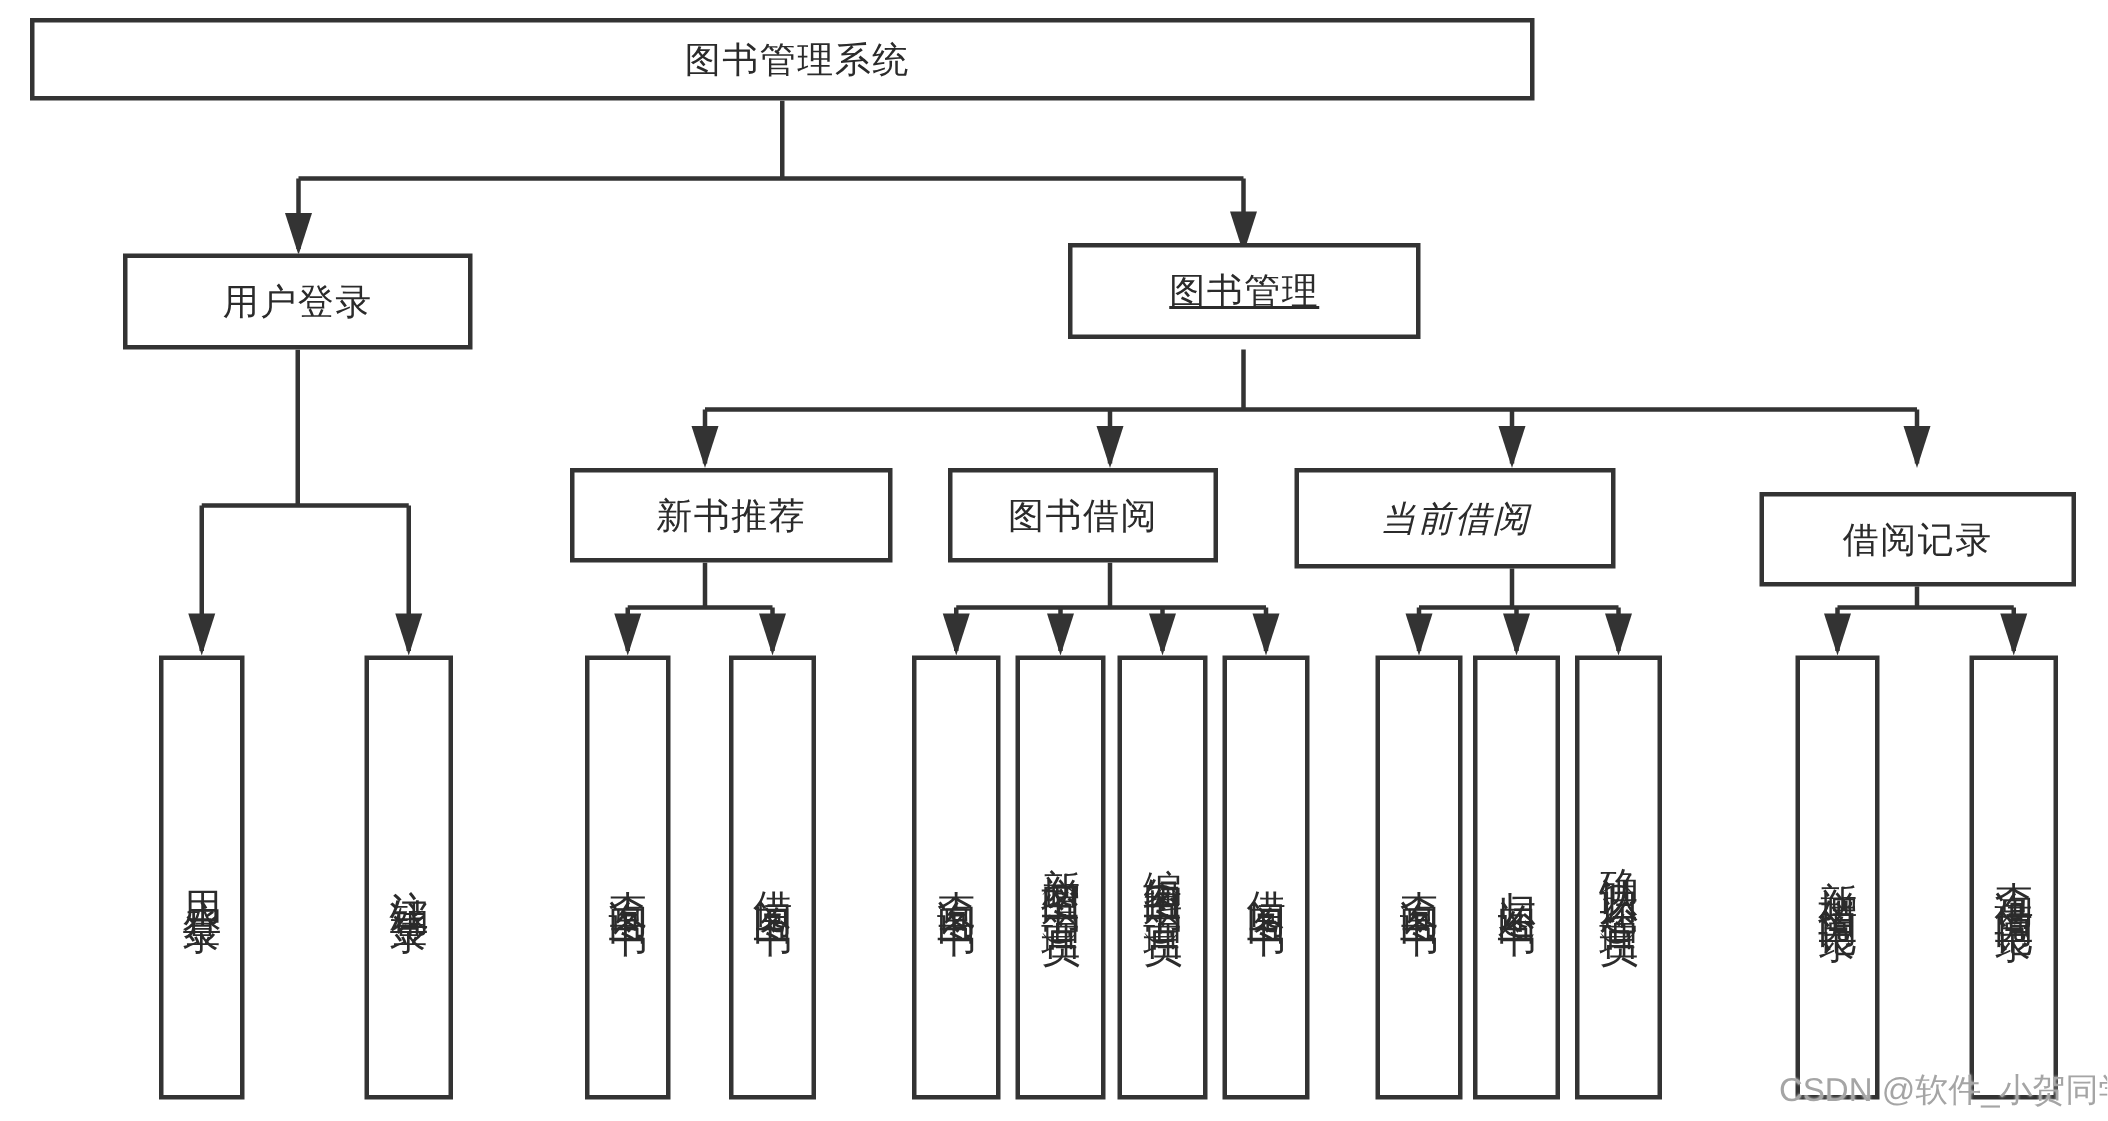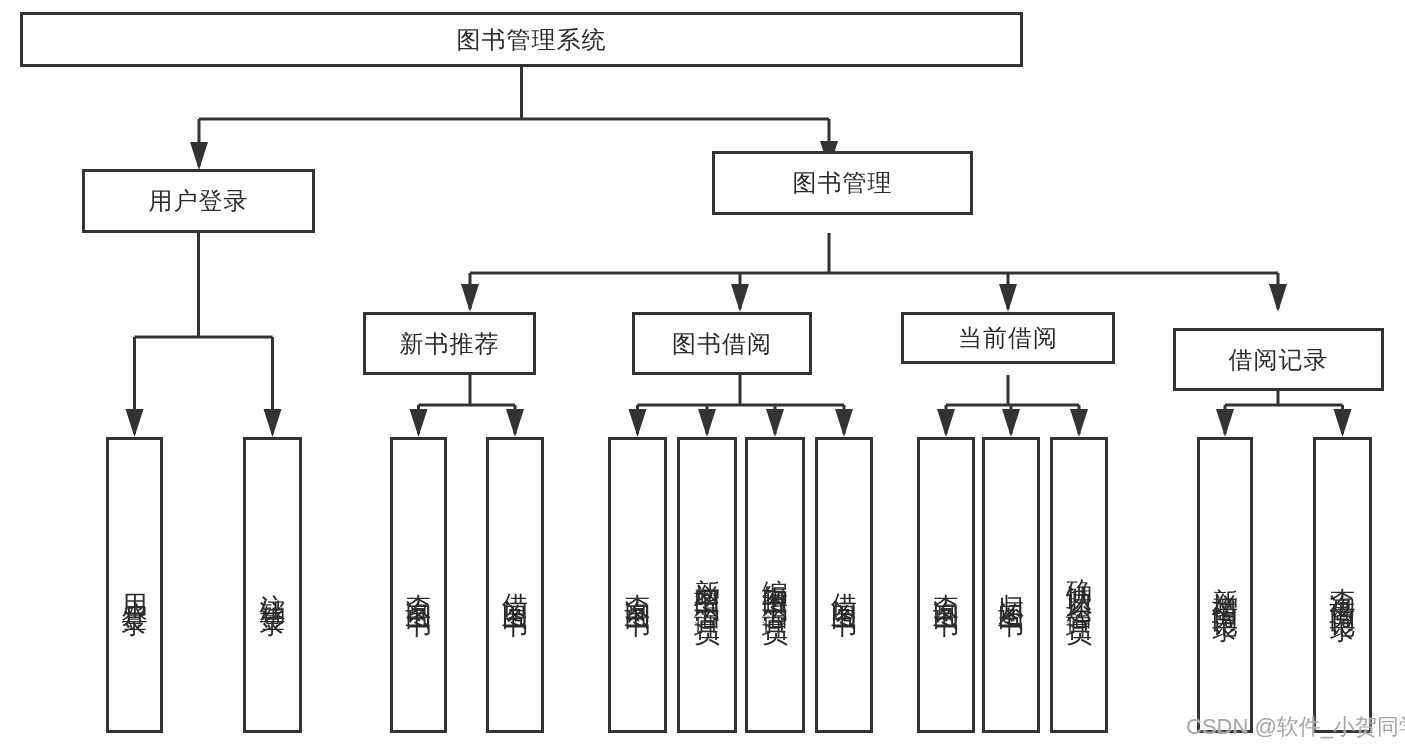--- a/index.html
+++ b/index.html
@@ -14,25 +14,25 @@
   }
   .h{font-size:24px;letter-spacing:1px;}
   .v span{
     writing-mode:vertical-rl;text-orientation:mixed;
     font-size:26px;letter-spacing:6px;line-height:1.2;white-space:nowrap;
   }
   
   #root{left:20px;top:12px;width:1003px;height:55px;padding-left:20px;}
   
   #l2-0{left:82px;top:169px;width:233px;height:64px;}
-  #l2-1{left:712px;top:151px;width:261px;height:64px;}
+  #l2-1{left:712px;top:162px;width:235px;height:64px;text-decoration:underline;}
   
-  #l3-0{left:363px;top:312px;width:173px;height:63px;}
+  #l3-0{left:380px;top:312px;width:215px;height:63px;}
   #l3-1{left:632px;top:312px;width:180px;height:63px;}
-  #l3-2{left:901px;top:312px;width:214px;height:52px;}
+  #l3-2{left:863px;top:312px;width:214px;height:67px;font-style:italic;}
   #l3-3{left:1173px;top:312px;width:211px;height:63px;margin-top:16px;}
   
   .leaf{top:437px;height:296px;}
   #lf-0{left:106px;width:57px;}
   #lf-1{left:243px;width:59px;}
   #lf-2{left:390px;width:57px;}
   #lf-3{left:486px;width:58px;}
   #lf-4{left:608px;width:59px;}
   #lf-5{left:677px;width:60px;}
   #lf-6{left:745px;width:60px;}

